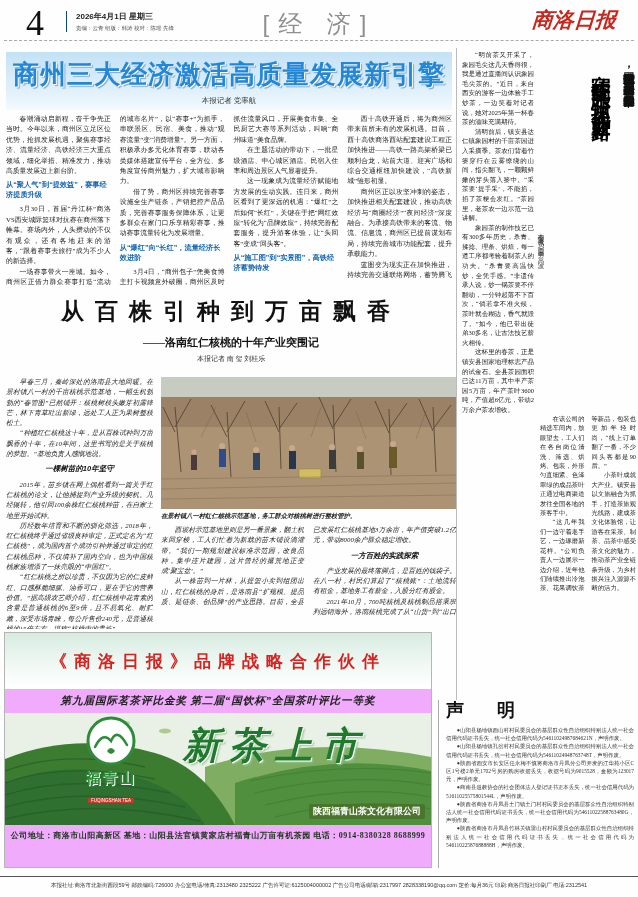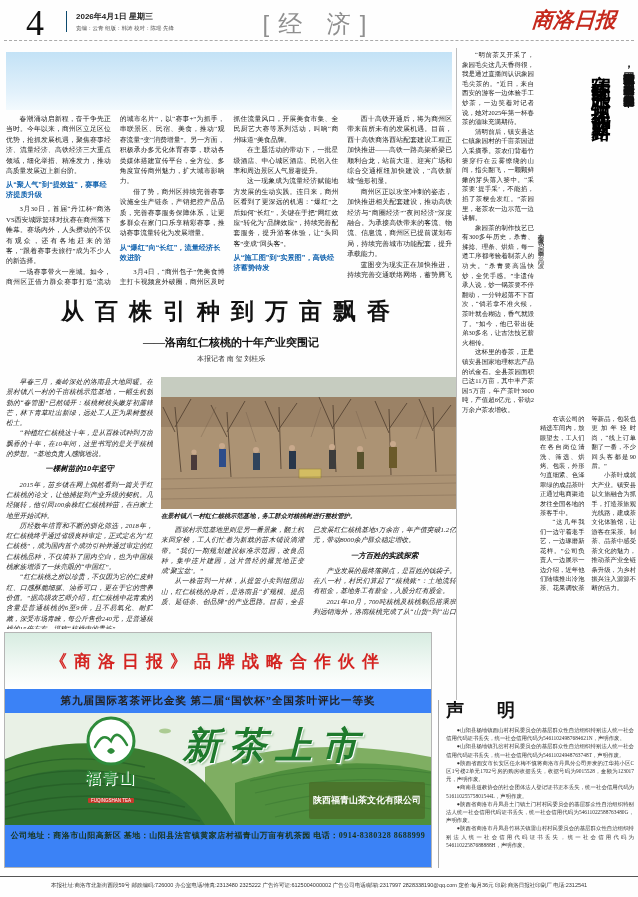--- a/index.html
+++ b/index.html
@@ -50,38 +50,38 @@
   .tea-kicker{font-size:11px;font-weight:bold;line-height:15px;color:#111;padding-top:8px;height:320px;
        font-family:"Liberation Sans",sans-serif;}
   .tea-headline{font-size:19px;font-weight:bold;letter-spacing:3px;color:#000;margin-right:7px;padding-top:4px;
        font-family:"Liberation Sans",sans-serif;}
   .tea-byline{position:absolute;left:536px;top:228px;height:130px;writing-mode:vertical-rl;
        font-size:6.5px;letter-spacing:2px;color:#333;}
   .tea-lower{position:absolute;left:540px;top:414px;width:96px;height:284px;overflow:hidden;
        column-count:2;column-gap:7px;font-size:6.3px;line-height:9.4px;text-align:justify;}
   
   .ad-box{position:absolute;left:4px;top:632px;width:428px;height:236px;border:1px solid #b5b5b5;
-       box-sizing:border-box;background:#3b82f6;}
+       box-sizing:border-box;background:#f0abfc;}
   .ad-title-row{height:56px;display:flex;align-items:center;justify-content:center;
        background:linear-gradient(180deg,#d7ece1 0%,#f2f9f5 60%,#ffffff 100%);}
   .ad-title{font-size:17px;font-weight:bold;color:#d42421;letter-spacing:7px;
        font-family:"Liberation Serif",serif;}
-  .ad-award-row{height:24px;display:flex;align-items:center;justify-content:center;}
+  .ad-award-row{height:24px;display:flex;align-items:center;justify-content:center;font-style:italic;}
   .ad-award{font-size:10.5px;font-weight:bold;color:#222;letter-spacing:1px;}
   .ad-banner{position:relative;height:112px;overflow:hidden;background:linear-gradient(180deg,#eef4ec,#dcead7);}
   .ad-logo{position:absolute;left:66px;top:2px;width:80px;text-align:center;}
   .ad-logo-name{font-size:15px;font-weight:bold;color:#2e8b3a;letter-spacing:2px;margin-top:-2px;
        text-shadow:1px 1px 0 #fff;font-family:Liberation Serif, serif;}
   .ad-logo-sub{display:inline-block;font-size:4.5px;color:#fff;background:#c43a2a;padding:0 3px;
        border-radius:1px;font-family:"Liberation Sans",sans-serif;}
   .ad-banner-title{position:absolute;left:178px;top:8px;font-size:37px;font-weight:bold;font-style:italic;
        color:#1f7a2d;letter-spacing:9px;text-shadow:1px 1px 0 #ffffff,2px 2px 2px #9cc39a;
        font-family:"DejaVu Serif",serif;}
   .ad-company{position:absolute;right:6px;bottom:6px;font-size:9px;font-weight:bold;color:#fff;
-       background:rgba(74,110,40,.8);padding:12px 4px;border-radius:2px;}
+       background:rgba(74,110,40,.8);padding:1px 4px;border-radius:2px;}
   .ad-contact-row{height:20px;display:flex;align-items:center;justify-content:center;}
   .ad-contact{font-size:8px;font-weight:bold;color:#173317;letter-spacing:.5px;}
   
   .notice-divider{position:absolute;left:438px;top:700px;height:168px;border-left:1px solid #aaa;}
   .notice{position:absolute;left:446px;top:698px;width:188px;height:170px;overflow:hidden;}
   .notice-title{text-align:left;font-size:18px;font-weight:bold;letter-spacing:14px;color:#111;
        font-family:"Liberation Sans",sans-serif;margin-bottom:4px;}
   .notice-list{font-size:5.4px;line-height:8.2px;text-align:justify;color:#333;}
   .notice-list .li-p{text-indent:2em;}
   
@@ -97,20 +97,22 @@
   <div class="hdr-date-block">
     <div class="hdr-date">2026年4月1日 星期三</div>
     <div class="hdr-staff">责编：云青  组版：韩涛  校对：陈瑶  先锋</div>
   </div>
   <div class="hdr-section">[经  济]</div>
   <div class="masthead">商洛日报</div>
   <div class="hdr-rule"></div>
 </div>
 
 <div class="lead-box">
+  <div class="lead-headline">商州三大经济激活高质量发展新引擎</div>
+  <div class="lead-byline">本报记者  党率航</div>
 </div>
 <div class="lead-body">
     <div class="li-p">春潮涌动启新程，奋干争先正当时。今年以来，商州区立足区位优势，抢抓发展机遇，聚焦赛事经济、流量经济、高铁经济三大重点领域，细化举措、精准发力，推动高质量发展迈上新台阶。</div>
     <div class="li-h">从“聚人气”到“提效益”，赛事经济提质升级</div>
     <div class="li-p">3月30日，首届“丹江杯”商洛VS西安城际篮球对抗赛在商州落下帷幕。赛场内外，人头攒动的不仅有观众，还有各地赶来的游客，“跟着赛事去旅行”成为不少人的新选择。</div>
     <div class="li-p">一场赛事带火一座城。如今，商州区正借力群众赛事打造“流动的城市名片”，以“赛事+”为抓手，串联景区、民宿、美食，推动“观赛流量”变“消费增量”。另一方面，积极承办多元化体育赛事，联动各类媒体搭建宣传平台，全方位、多角度宣传商州魅力，扩大城市影响力。</div>
     <div class="li-p">借了势，商州区持续完善赛事设施全生产链条，产销把控产品品质，完善赛事服务保障体系，让更多群众在家门口乐享精彩赛事，推动赛事流量转化为发展增量。</div>
     <div class="li-h">从“爆红”向“长红”，流量经济长效进阶</div>
     <div class="li-p">3月4日，“商州包子”凭美食博主打卡视频意外破圈，商州区及时抓住流量风口，开展美食市集、全民厨艺大赛等系列活动，叫响“商州味道”美食品牌。</div>
     <div class="li-p">在主题活动的带动下，一批星级酒店、中心城区酒店、民宿入住率和周边景区人气显著提升。</div>

